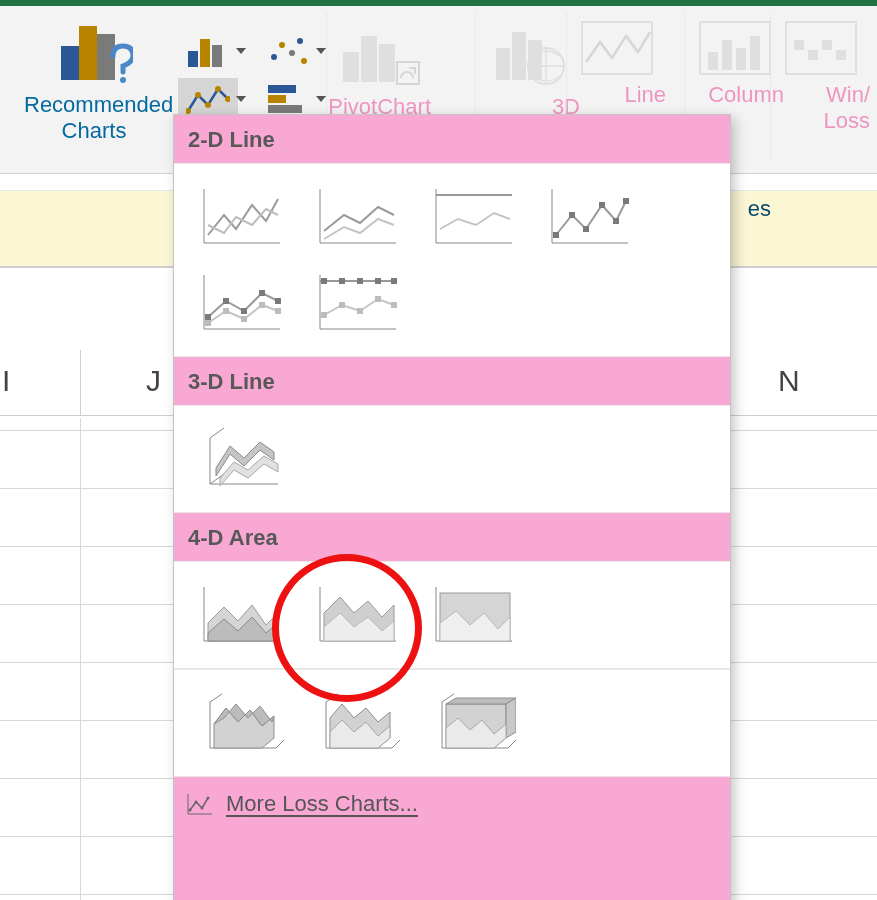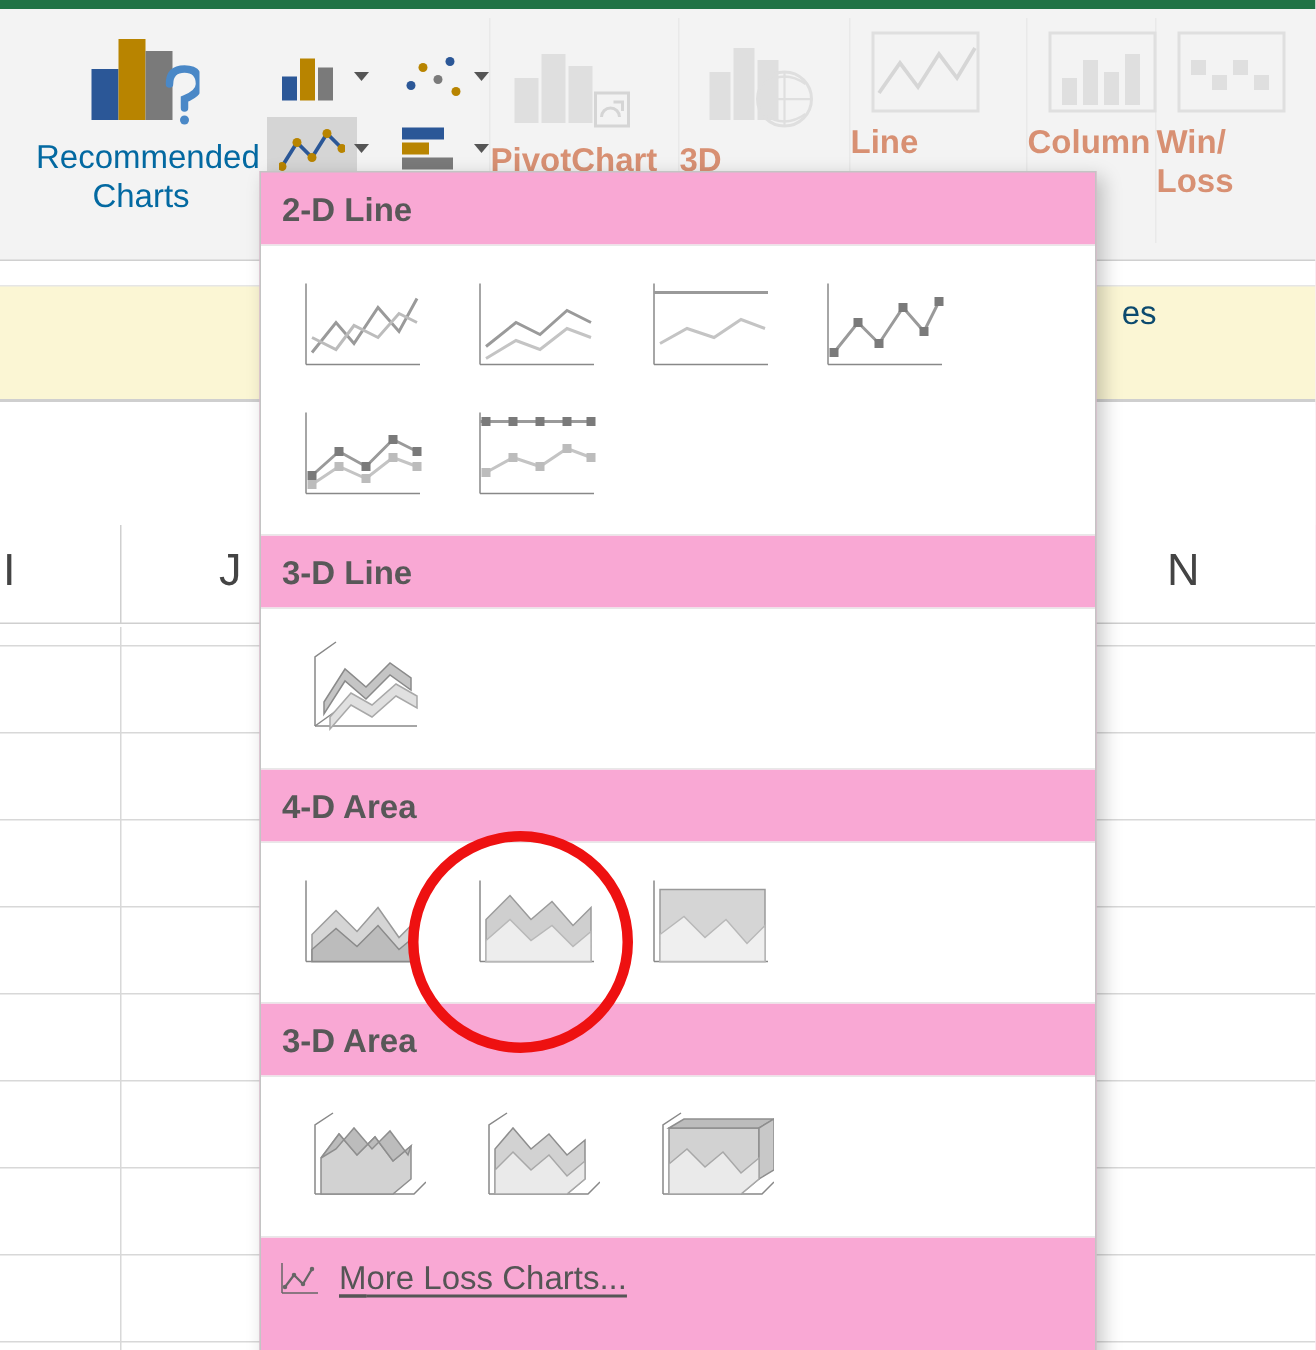--- a/index.html
+++ b/index.html
@@ -41,23 +41,22 @@
     width:0;height:0;border-left:5px solid transparent;border-right:5px solid transparent;border-top:6px solid #555;
     position:absolute; right:-8px; top:18px;
   }
   .small-btn.selected {
     background:#d5d5d5;
   }
 
   
   .grp {
     position:absolute; top:12px; width:105px; height:150px;
-    text-align:left; color:#c2410c;
+    text-align:right; color:#ec4899;
     border-left:1px solid #e2e2e2;
-    font-weight:bold;
   }
   .grp .big { display:block; margin:6px auto 4px auto; }
   .grp .gl { font-size:22px; line-height:26px; }
 
   
   .formula-band {
     position:absolute; left:0; top:190px; height:78px; width:100%;
     background:#fbf6d4; border-top:1px solid #e6e6e6; border-bottom:2px solid #cfcfcf;
   }
   .es-tag {
@@ -194,21 +193,21 @@
   <svg class="big" width="84" height="72">
     <rect x="6" y="34" width="16" height="30" fill="#cfcfcf"></rect>
     <rect x="24" y="18" width="16" height="46" fill="#cfcfcf"></rect>
     <rect x="42" y="26" width="16" height="38" fill="#cfcfcf"></rect>
     <rect x="60" y="44" width="22" height="22" fill="none" stroke="#bdbdbd" stroke-width="2"></rect>
     <path d="M64 60 a6 6 0 1 1 12 0" fill="none" stroke="#bdbdbd" stroke-width="2"></path>
     <polyline points="72,50 78,50 78,56" fill="none" stroke="#bdbdbd" stroke-width="2"></polyline>
   </svg>
   <div class="gl">PivotChart</div>
 </div>
-<div class="grp dis" style="left:452px;">
+<div class="grp dis" style="left:475px;">
   <svg class="big" width="84" height="72">
     <rect x="10" y="30" width="14" height="32" fill="#cfcfcf"></rect>
     <rect x="26" y="14" width="14" height="48" fill="#cfcfcf"></rect>
     <rect x="42" y="22" width="14" height="40" fill="#cfcfcf"></rect>
     <circle cx="60" cy="48" r="18" fill="none" stroke="#cfcfcf" stroke-width="2"></circle>
     <path d="M42 48 h36 M60 30 v36 M46 38 q14 -10 28 0 M46 58 q14 10 28 0" fill="none" stroke="#cfcfcf" stroke-width="1.5"></path>
   </svg>
   <div class="gl">3D</div>
 </div>
 <div class="grp dis" style="left:566px; width:100px;">
@@ -391,21 +390,20 @@
     <div class="thumb">
       <svg width="88" height="64">
         <line x1="8" y1="4" x2="8" y2="58" stroke="#888"></line>
           <line x1="8" y1="58" x2="84" y2="58" stroke="#888"></line>
         <rect x="12" y="10" width="70" height="48" fill="#d5d5d5" stroke="#9a9a9a"></rect>
         <polygon points="12,58 12,40 28,28 42,42 56,30 70,46 82,34 82,58" fill="#efefef" stroke="#b8b8b8"></polygon>
       </svg>
     </div>
   </div>
 
-  <div class="section-hdr">3-D Area</div>
   <div class="section-body">
     <div class="thumb">
       <svg width="88" height="70">
         <polyline points="14,60 14,14 26,6" fill="none" stroke="#888"></polyline>
         <polyline points="14,60 80,60 88,52" fill="none" stroke="#888"></polyline>
         <polygon points="18,58 18,36 30,20 42,34 54,22 66,38 78,28 78,50 66,60 18,60" fill="#d2d2d2" stroke="#8e8e8e"></polygon>
         <polygon points="18,36 28,30 40,16 52,30 64,18 76,34 78,28 66,38 54,22 42,34 30,20" fill="#bcbcbc" stroke="#8e8e8e"></polygon>
       </svg>
     </div>
     <div class="thumb">

